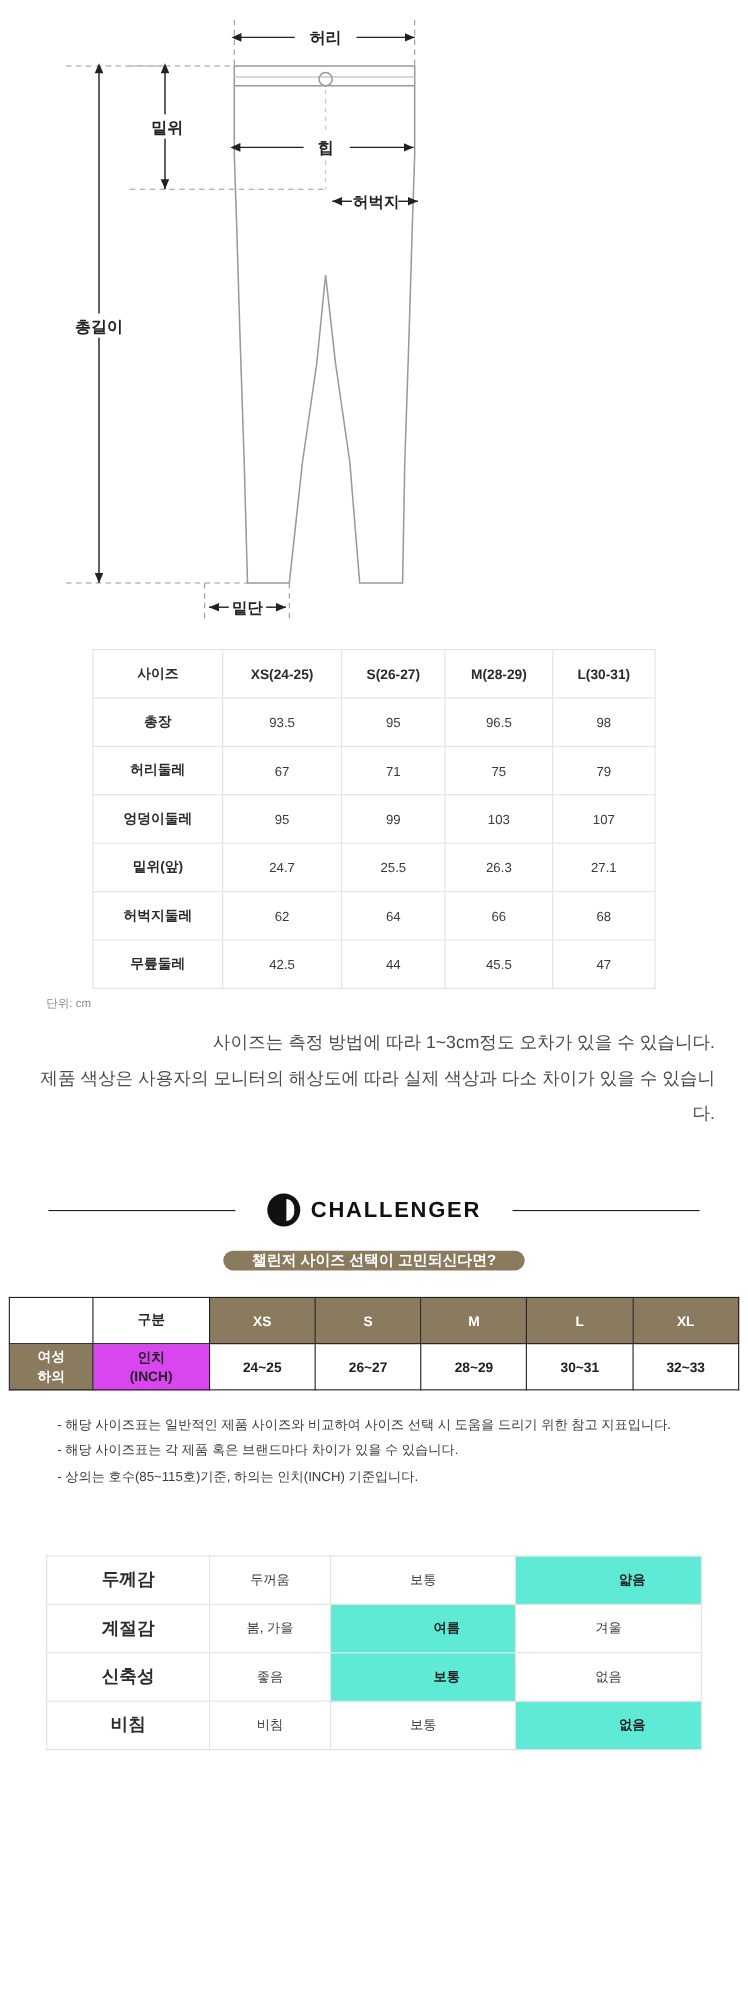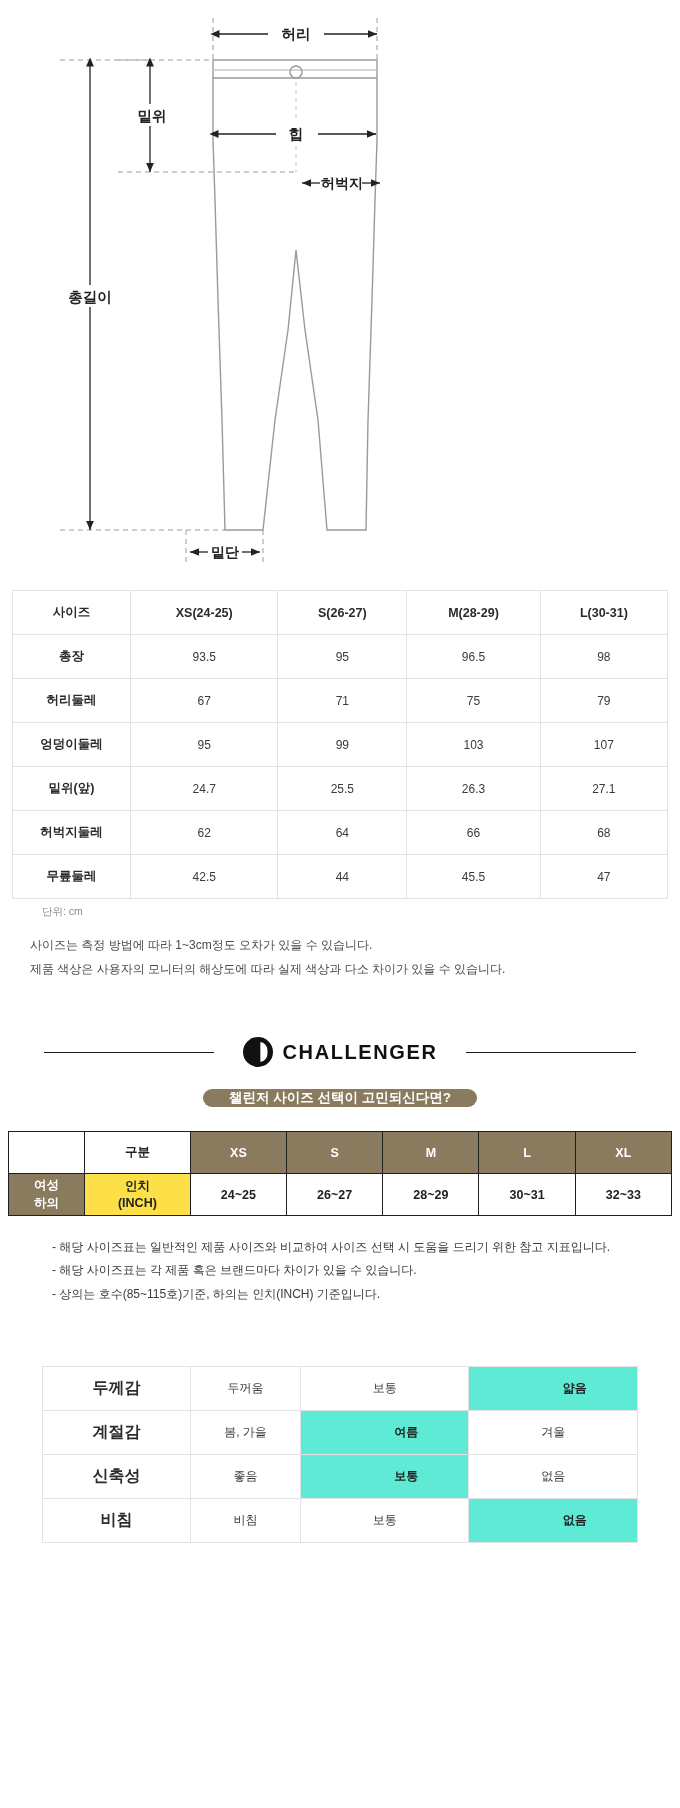--- a/index.html
+++ b/index.html
@@ -18,21 +18,21 @@
   
   .diagram-wrap {
     width: 680px;
     height: 590px;
     position: relative;
   }
   .diagram-wrap svg { display: block; }
 
   
   .size-table {
-    width: 656px;
+    width: 512px;
     margin: 0 auto;
     border-collapse: collapse;
     font-size: 12px;
   }
   .size-table th, .size-table td {
     border: 1px solid #e3e3e3;
     height: 44px;
     text-align: center;
     font-weight: normal;
     color: #3a3a3a;
@@ -52,23 +52,24 @@
 
   .unit-note {
     width: 596px;
     margin: 6px auto 0;
     font-size: 10.5px;
     color: #8a8a8a;
   }
   .notes {
     width: 620px;
     margin: 14px auto 0;
-    font-size: 12px;
+    font-size: 16px;
     color: #4a4a4a;
     line-height: 2.0;
+    text-align: right;
   }
 
   
   .brand-block {
     width: 680px;
     margin-top: 56px;
     text-align: center;
   }
   .brand-row {
     display: flex;
@@ -129,21 +130,21 @@
     border: 1px solid #1f1f1f;
     height: 42px;
     text-align: center;
     font-weight: bold;
     color: #222222;
   }
   .inch-table .hdr-blank { background: #ffffff; width: 76px; }
   .inch-table .hdr-label { background: #ffffff; }
   .inch-table .hdr-size  { background: #8a7a5e; color: #ffffff; }
   .inch-table .row-cat   { background: #8a7a5e; color: #ffffff; line-height: 1.4; }
-  .inch-table .row-unit  { background: #fde047; line-height: 1.35; font-weight: bold; }
+  .inch-table .row-unit  { background: #d946ef; line-height: 1.35; font-weight: bold; }
   .inch-table td.val     { background: #ffffff; }
 
   .inch-notes {
     width: 576px;
     margin: 20px auto 0;
     font-size: 12px;
     color: #3a3a3a;
     line-height: 1.95;
   }
 

